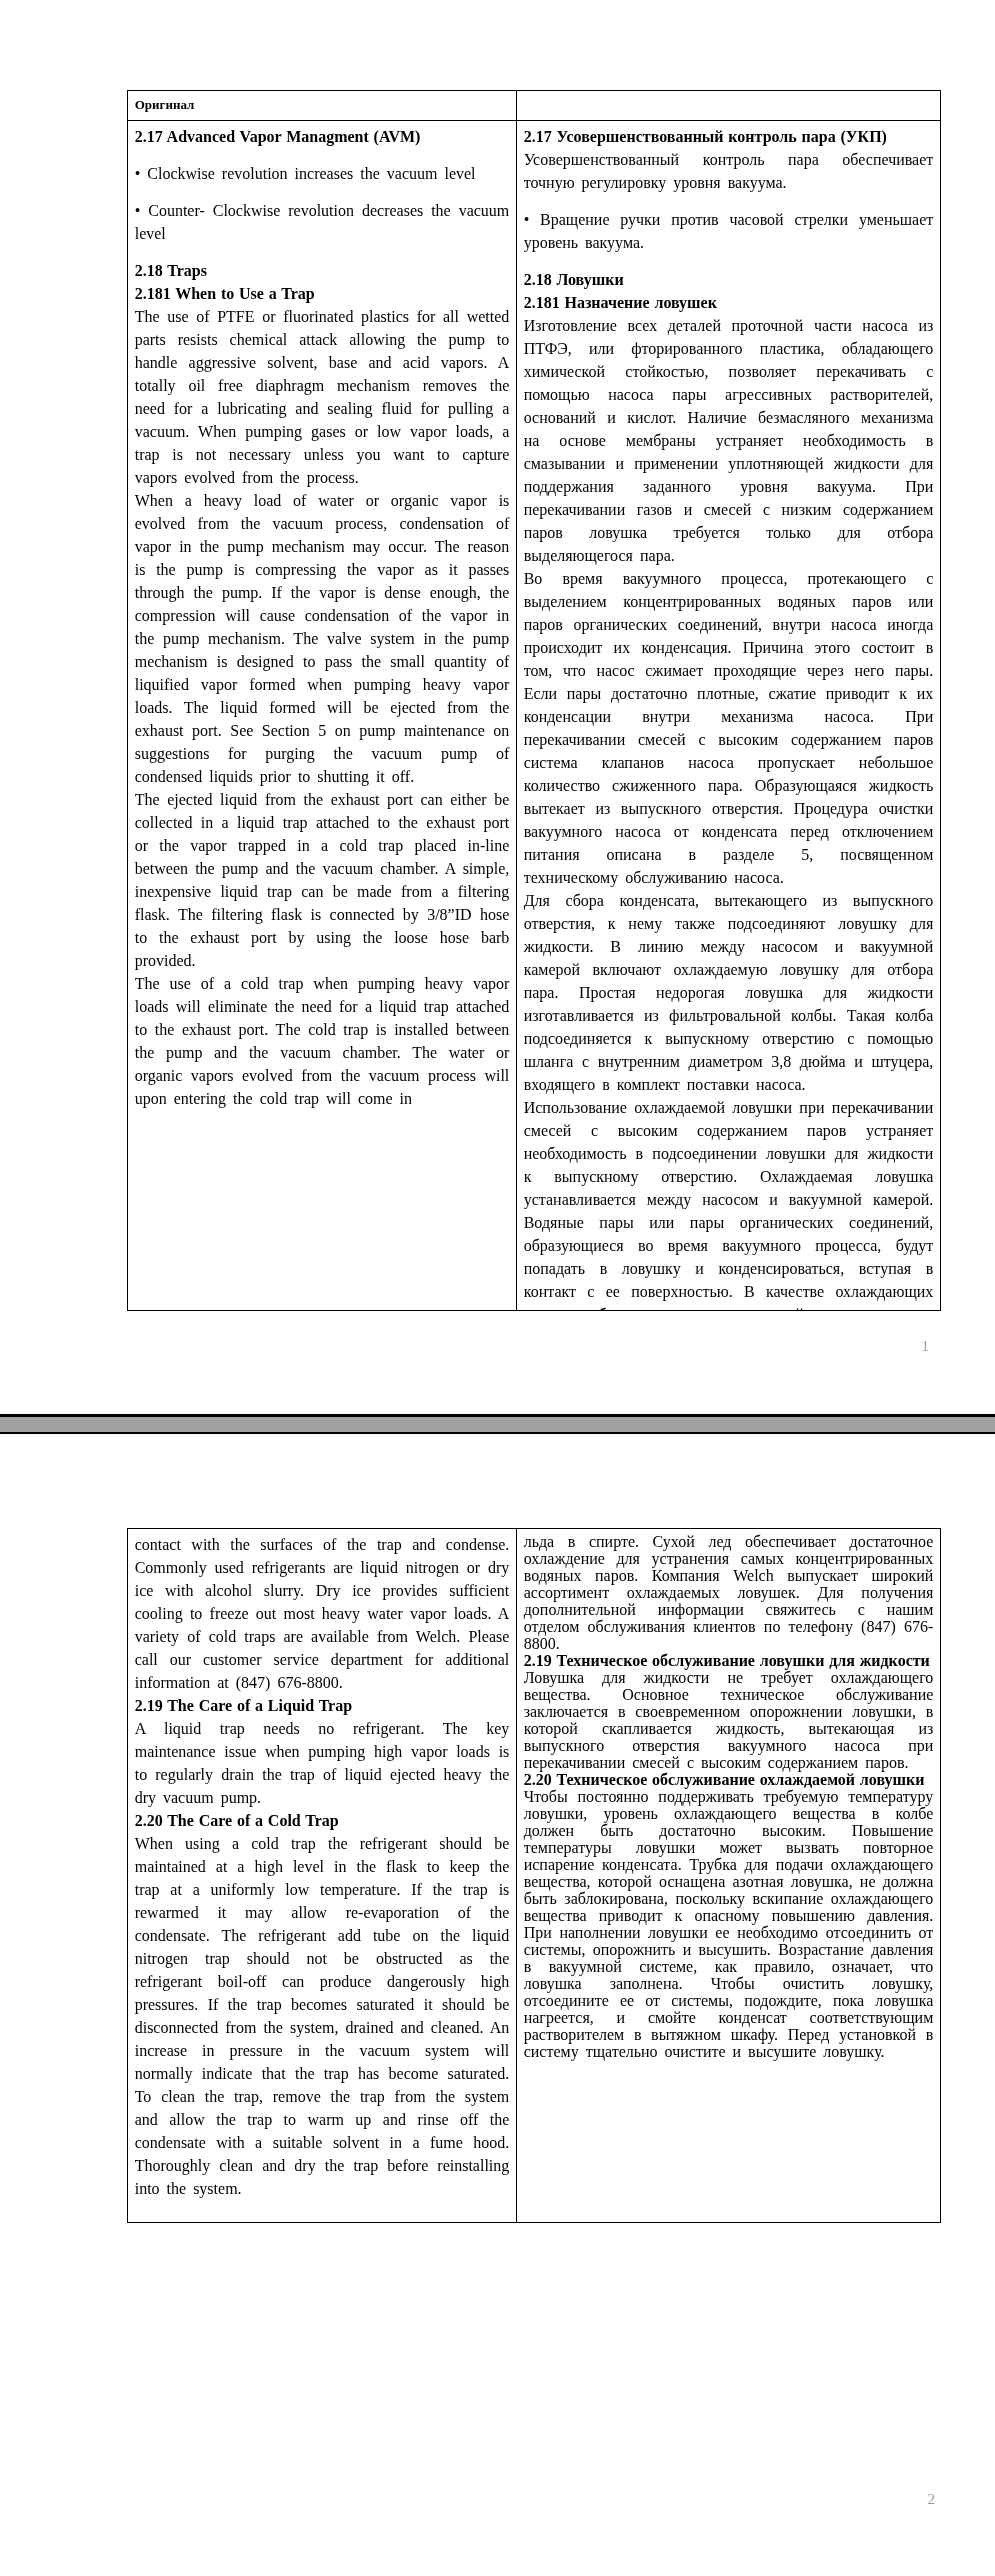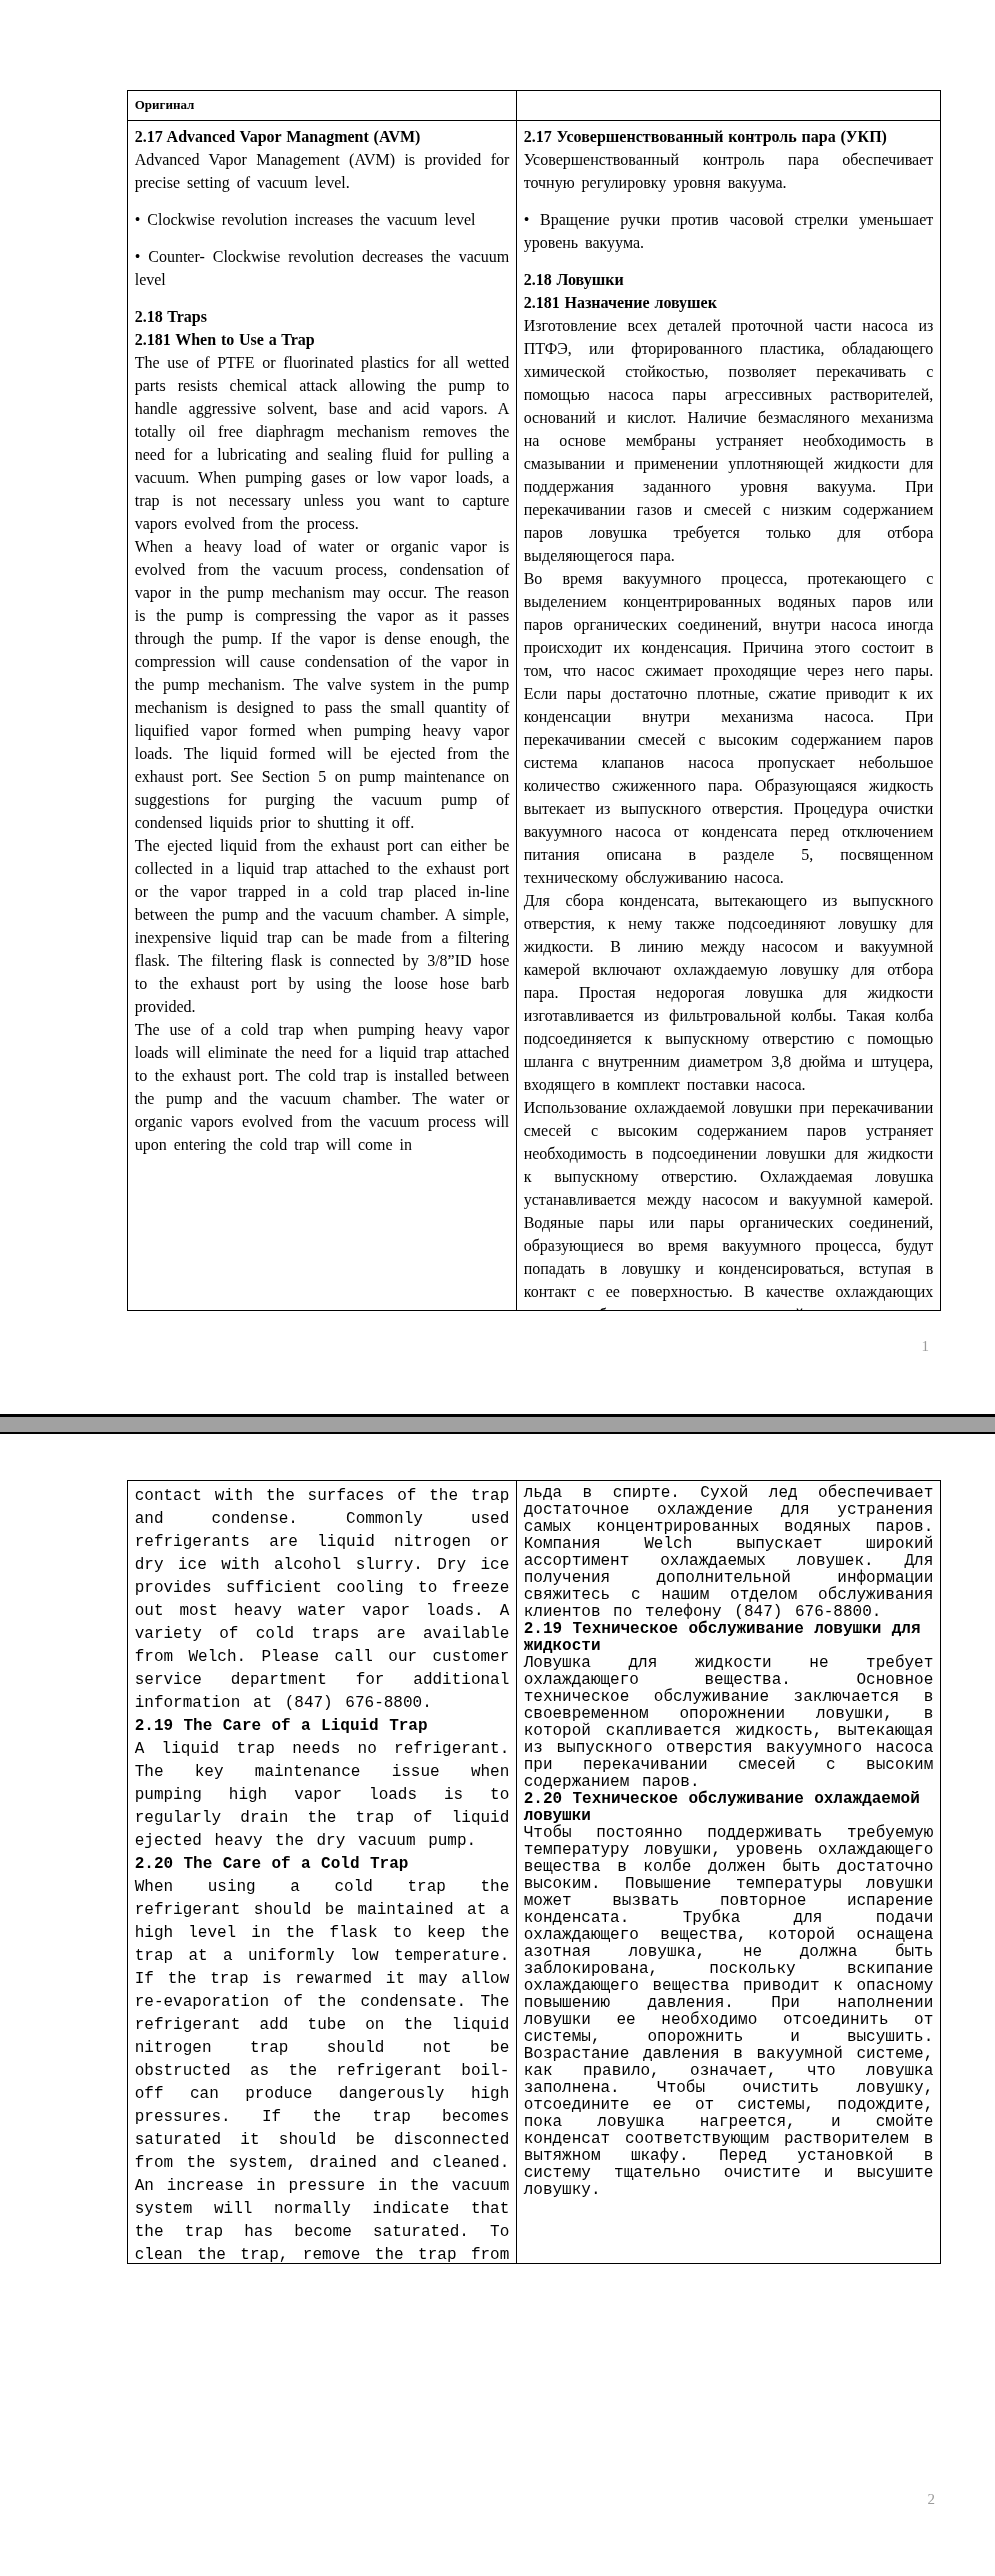--- a/index.html
+++ b/index.html
@@ -7,21 +7,21 @@
     width:996px;height:2576px;position:relative;
     background:#ffffff;color:#000000;
     font-family:"Liberation Serif","DejaVu Serif",serif;
     overflow:hidden;
   }
   .doc-table{
     position:absolute;left:127px;width:814px;box-sizing:border-box;
     border:1.7px solid #000;display:flex;flex-direction:column;background:#fff;
   }
   #table-page1{top:90px;height:1221px;}
-  #table-page2{top:1480px;height:784px;font-family:Liberation Mono, monospace;}
+  #table-page2{top:1528px;height:695px;}
   .hdr-row{display:flex;border-bottom:1.7px solid #000;flex:0 0 29px;}
   .hdr-cell{
     font-weight:bold;font-size:13px;line-height:28px;
     padding:0 0 0 6.7px;box-sizing:border-box;white-space:nowrap;overflow:hidden;
   }
   .body-row{display:flex;flex:1 1 auto;overflow:hidden;}
   .cell{box-sizing:border-box;padding:4.2px 6.7px 3.4px 6.7px;overflow:hidden;}
   .cell-left{width:389px;border-right:1.7px solid #000;}
   .hdr-cell.cell-left{border-right:1.7px solid #000;}
   .cell-right{flex:1;}
@@ -45,21 +45,20 @@
 </head>
 <body>
 
 <div class="doc-table" id="table-page1">
   <div class="hdr-row">
     <div class="hdr-cell cell-left">Оригинал</div>
   </div>
   <div class="body-row">
     <div class="cell cell-left">
         <div class="para h">2.17 Advanced Vapor Managment (AVM)</div>
-        <div class="para p">Advanced Vapor Management (AVM) is provided for precise setting of vacuum level.</div>
         <div class="para b">• Clockwise revolution increases the vacuum level</div>
         <div class="para b">• Counter- Clockwise revolution decreases the vacuum level</div>
         <div class="para h">2.18 Traps</div>
         <div class="para h">2.181 When to Use a Trap</div>
         <div class="para p">The use of PTFE or fluorinated plastics for all wetted parts resists chemical attack allowing the pump to handle aggressive solvent, base and acid vapors. A totally oil free diaphragm mechanism removes the need for a lubricating and sealing fluid for pulling a vacuum. When pumping gases or low vapor loads, a trap is not necessary unless you want to capture vapors evolved from the process.</div>
         <div class="para p">When a heavy load of water or organic vapor is evolved from the vacuum process, condensation of vapor in the pump mechanism may occur. The reason is the pump is compressing the vapor as it passes through the pump. If the vapor is dense enough, the compression will cause condensation of the vapor in the pump mechanism. The valve system in the pump mechanism is designed to pass the small quantity of liquified vapor formed when pumping heavy vapor loads. The liquid formed will be ejected from the exhaust port. See Section 5 on pump maintenance on suggestions for purging the vacuum pump of condensed liquids prior to shutting it off.</div>
         <div class="para p">The ejected liquid from the exhaust port can either be collected in a liquid trap attached to the exhaust port or the vapor trapped in a cold trap placed in-line between the pump and the vacuum chamber. A simple, inexpensive liquid trap can be made from a filtering flask. The filtering flask is connected by 3/8”ID hose to the exhaust port by using the loose hose barb provided.</div>
         <div class="para p">The use of a cold trap when pumping heavy vapor loads will eliminate the need for a liquid trap attached to the exhaust port. The cold trap is installed between the pump and the vacuum chamber. The water or organic vapors evolved from the vacuum process will upon entering the cold trap will come in</div>
       </div>
     <div class="cell cell-right">

